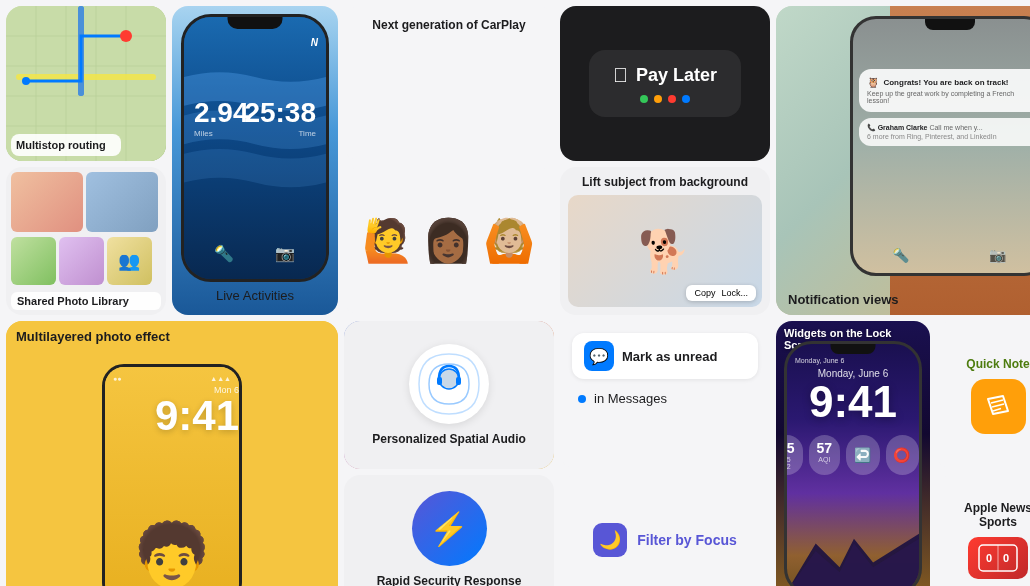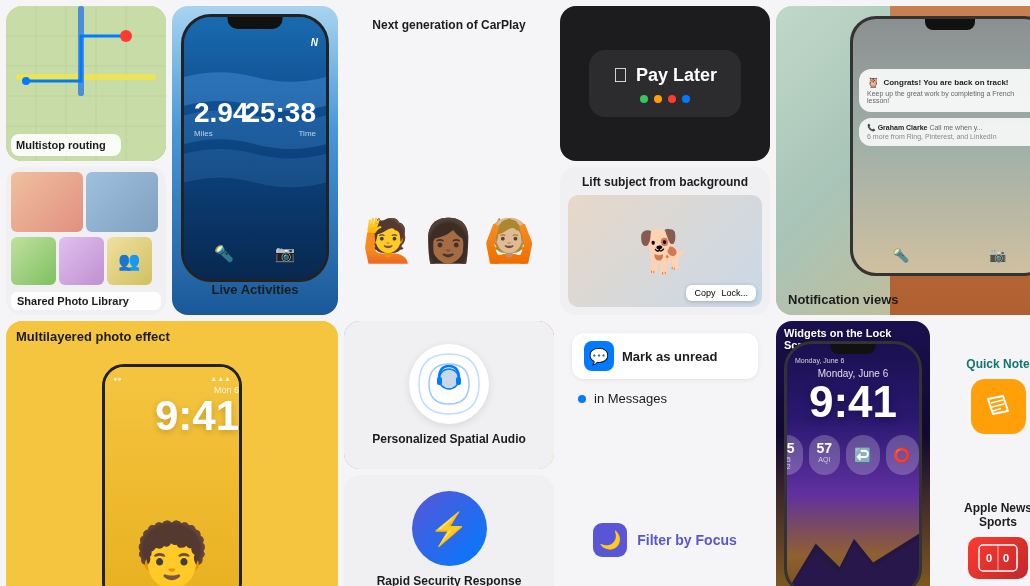--- a/index.html
+++ b/index.html
@@ -216,21 +216,21 @@
           <div style="font-size:28px;font-weight:800;">25:38</div>
           <div style="font-size:8px;color:rgba(255,255,255,0.7);">Time</div>
         </div>
 
         <div style="position:absolute;bottom:16px;left:10px;right:10px;display:flex;justify-content:space-around;">
           <div style="color:white;font-size:16px;">🔦</div>
           <div style="color:white;font-size:16px;">📷</div>
         </div>
       </div>
     </div>
-    <div style="margin-top:0;font-size:13px;font-weight:700;color:#1c1c1e;">Live Activities</div>
+    <div style="margin-top:6px;font-size:13px;font-weight:400;color:#1c1c1e;">Live Activities</div>
   </div>
 
   <div class="cell c-carplay" style="display:flex;flex-direction:column;align-items:center;padding:12px;">
     <div style="font-size:12px;font-weight:600;color:#1c1c1e;margin-bottom:10px;">Next generation of CarPlay</div>
   </div>
 
   <div class="cell c-memoji" style="display:flex;flex-direction:column;padding:10px;">
     <div style="display:flex;gap:8px;justify-content:center;align-items:center;flex:1;">
       <div style="font-size:42px;line-height:1;">🙋</div>
       <div style="font-size:42px;line-height:1;">👩🏾</div>
@@ -404,21 +404,21 @@
       <div style="position:absolute;bottom:0;left:0;right:0;height:80px;overflow:hidden;">
         <svg width="100%" height="80" viewBox="0 0 138 80" xmlns="http://www.w3.org/2000/svg">
           <polygon points="0,80 30,30 55,55 70,25 90,50 138,20 138,80" fill="#1a1040" opacity="0.9"></polygon>
           <polygon points="0,80 30,38 55,60 70,30 90,55 138,25 138,80" fill="#2a1850" opacity="0.7"></polygon>
         </svg>
       </div>
     </div>
   </div>
 
   <div class="cell c-quicknote" style="grid-column:6;grid-row:3;">
-    <div style="font-size:12px;font-weight:600;color:#0f766e;margin-bottom:8px;">Quick Note</div>
+    <div style="font-size:12px;font-weight:600;color:#4d7c0f;margin-bottom:8px;">Quick Note</div>
     <div style="width:55px;height:55px;background:#ff9f0a;border-radius:14px;display:flex;align-items:center;justify-content:center;">
       <svg width="30" height="30" viewBox="0 0 30 30" xmlns="http://www.w3.org/2000/svg">
         <path d="M5 8 L20 5 L25 20 L10 23 Z" fill="none" stroke="white" stroke-width="2" stroke-linejoin="round"></path>
         <line x1="8" y1="12" x2="20" y2="9" stroke="white" stroke-width="1.5"></line>
         <line x1="9" y1="16" x2="21" y2="13" stroke="white" stroke-width="1.5"></line>
         <line x1="10" y1="20" x2="18" y2="17.5" stroke="white" stroke-width="1.5"></line>
       </svg>
     </div>
   </div>
 

